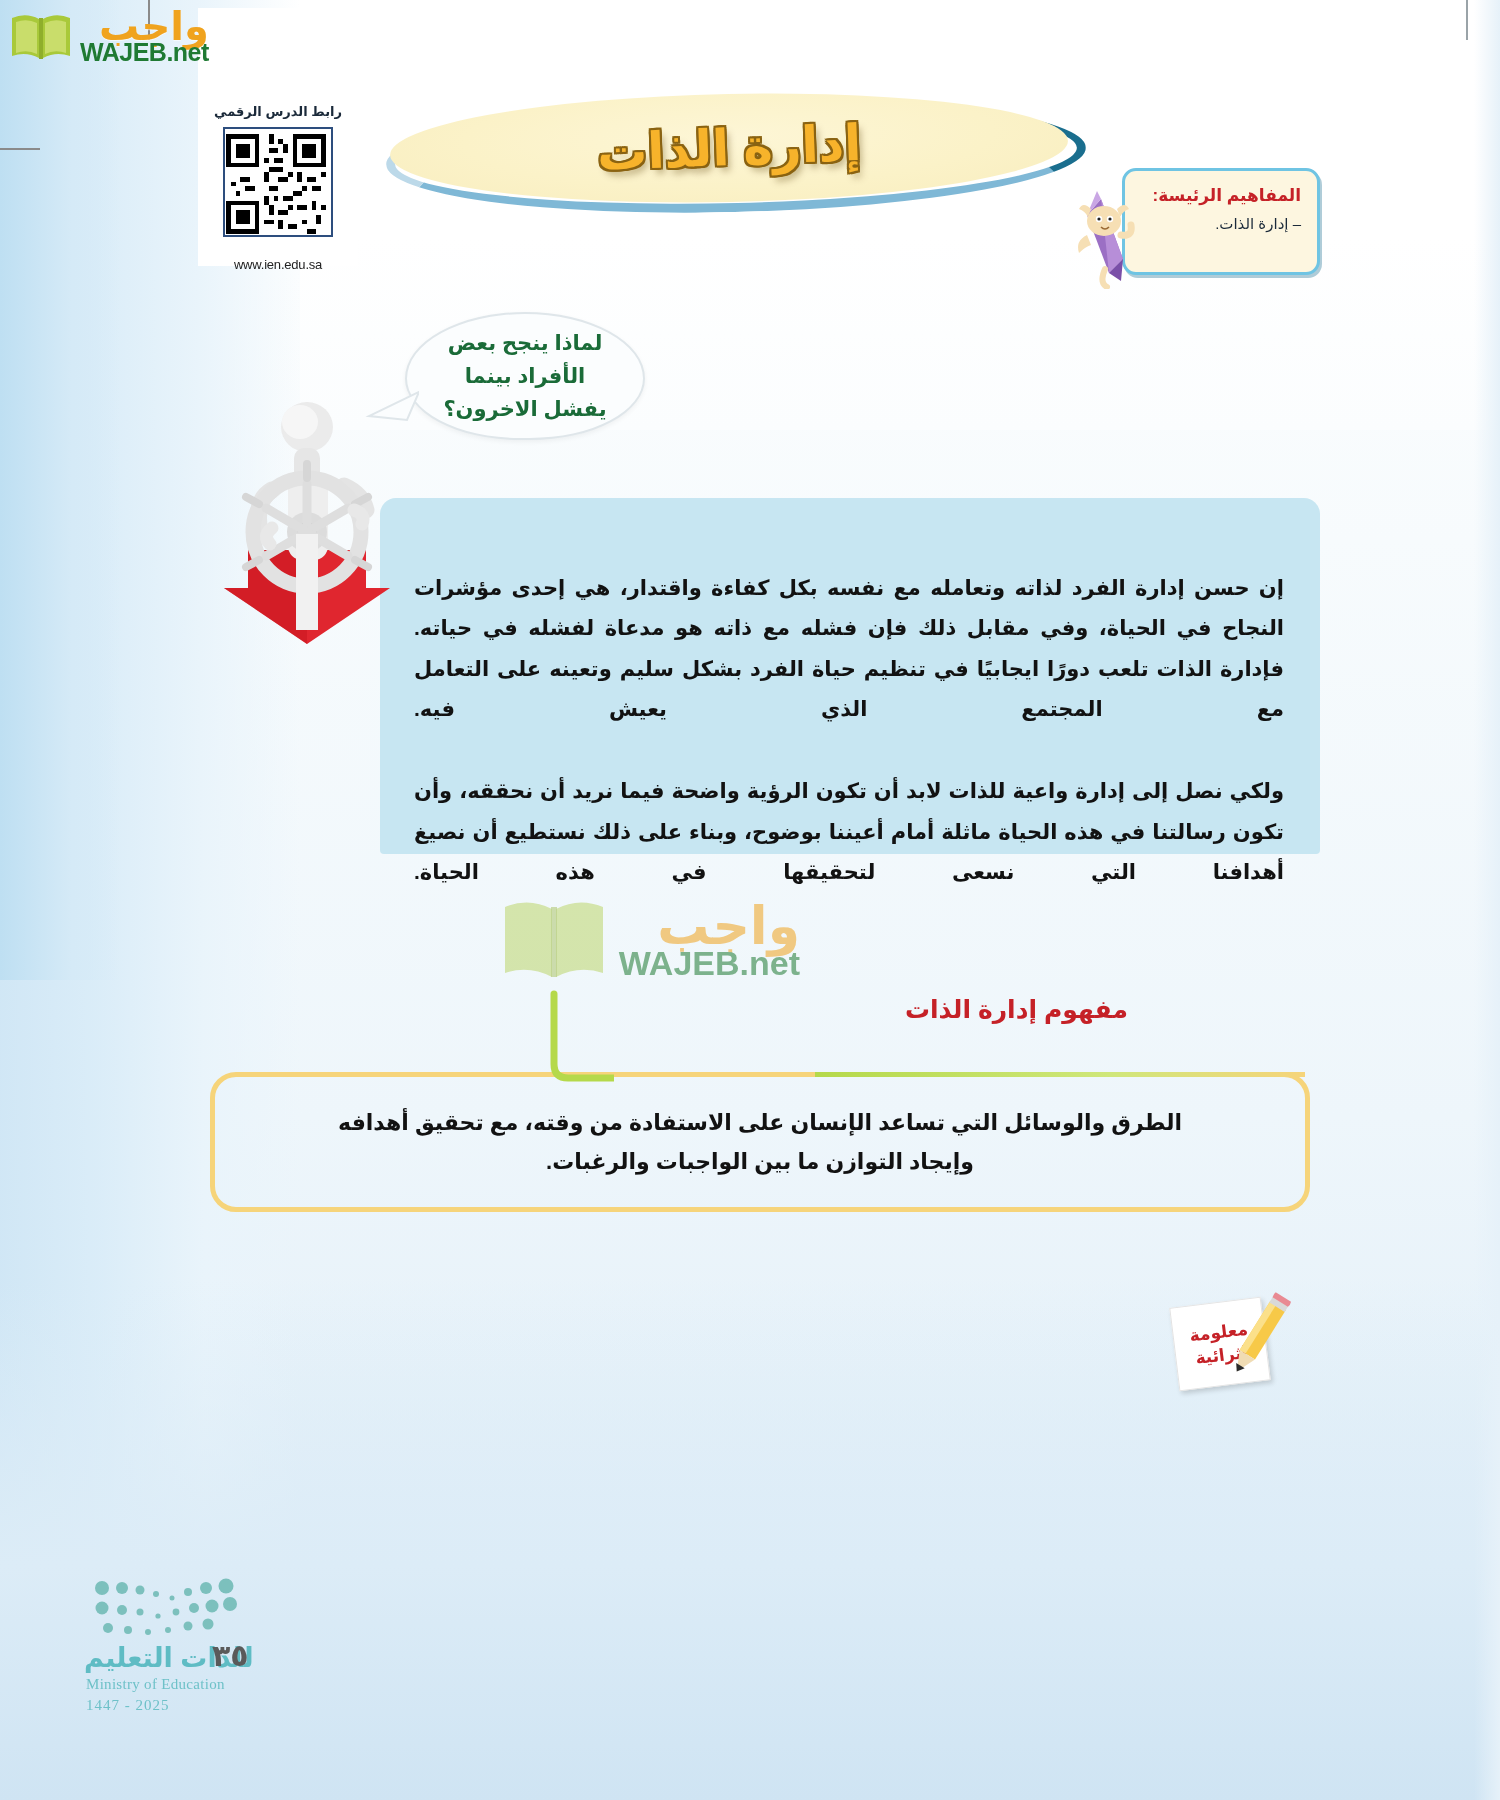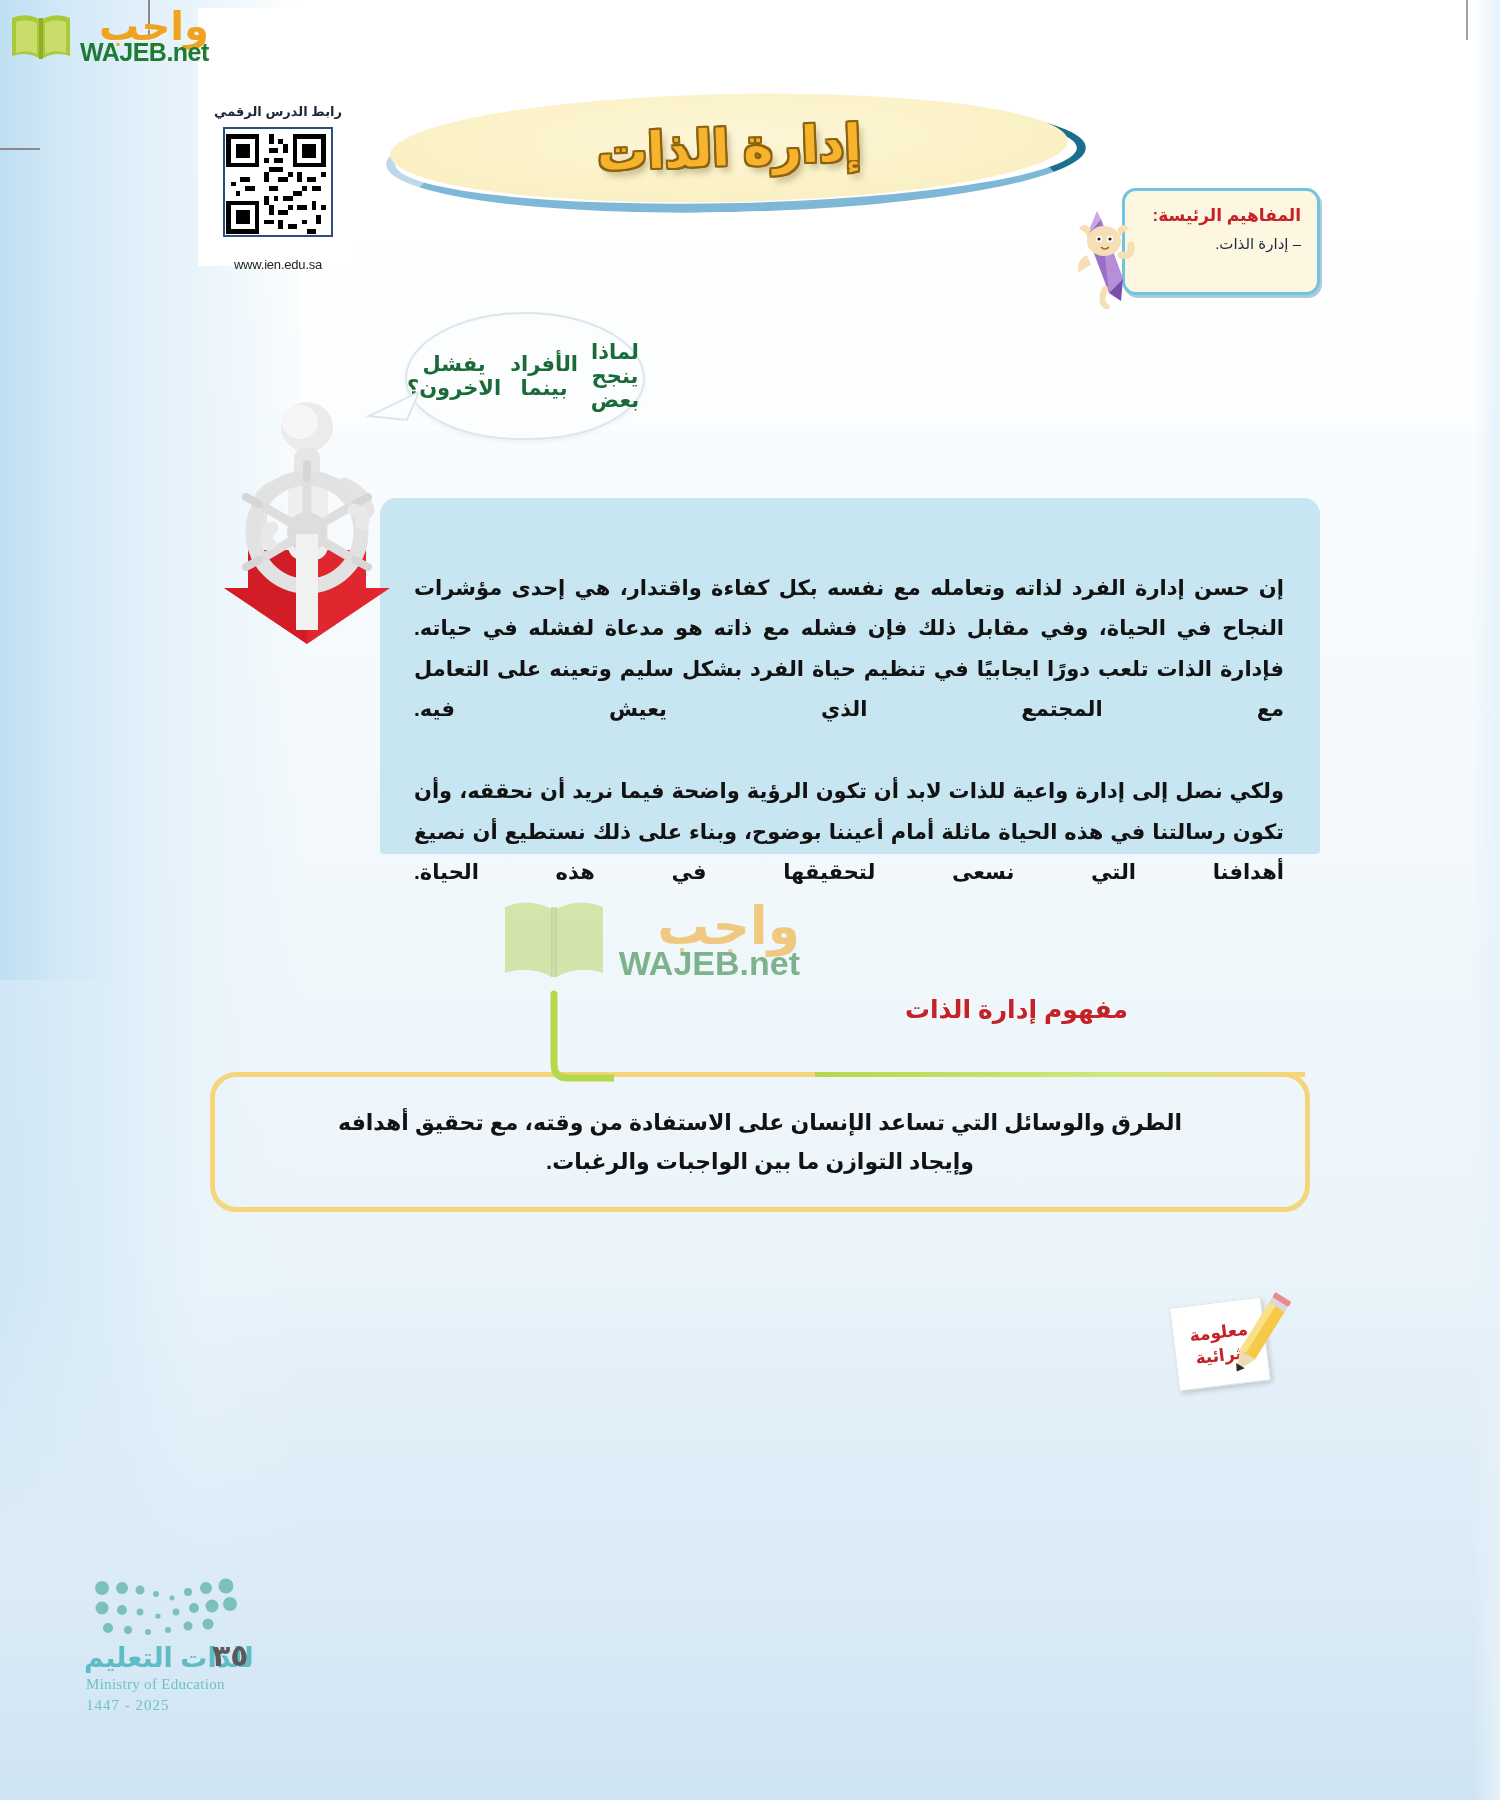--- a/index.html
+++ b/index.html
@@ -112,21 +112,21 @@
     letter-spacing: 1px;
     text-shadow:
        2px 0 0 #8a6312, -2px 0 0 #8a6312, 0 2px 0 #8a6312, 0 -2px 0 #8a6312,
        2px 2px 0 #8a6312, -2px 2px 0 #8a6312, 2px -2px 0 #8a6312, -2px -2px 0 #8a6312,
        4px 6px 7px rgba(90,60,0,.35);
     transform: rotate(-1deg);
   }
 
   
   .concepts {
-    position: absolute; left: 1122px; top: 188px;
+    position: absolute; left: 1122px; top: 168px;
     width: 198px; height: 107px;
     background: #fdf6e0;
     border: 3px solid #6fc4e3;
     border-radius: 14px;
     box-shadow: 2px 3px 0 rgba(26,110,142,.35);
     padding: 14px 16px 10px 14px;
     z-index: 14;
   }
   .concepts-title {
     font-size: 17px; font-weight: 700; color: #c52127; text-align: right;
@@ -138,21 +138,21 @@
   }
   .pencil-guy { position: absolute; left: -64px; top: 6px; width: 80px; height: 112px; z-index: 2; }
 
   
   .bubble {
     position: absolute; left: 405px; top: 312px;
     width: 240px; height: 128px;
     background: #fbfdfe;
     border: 2px solid #dfe6ea;
     border-radius: 50% 50% 48% 48% / 52% 52% 48% 48%;
-    display: flex; flex-direction: row; align-items: center; justify-content: center;
+    display: flex; flex-direction: column; align-items: center; justify-content: center;
     gap: 9px;
     box-shadow: 0 2px 5px rgba(0,0,0,.05);
     z-index: 13;
   }
   .bubble-line {
     font-size: 21px; font-weight: 700; color: #1a6b38; text-align: center;
     letter-spacing: -.2px;
   }
   .bubble-tail {
     position: absolute; left: -44px; top: 72px; width: 56px; height: 44px;

